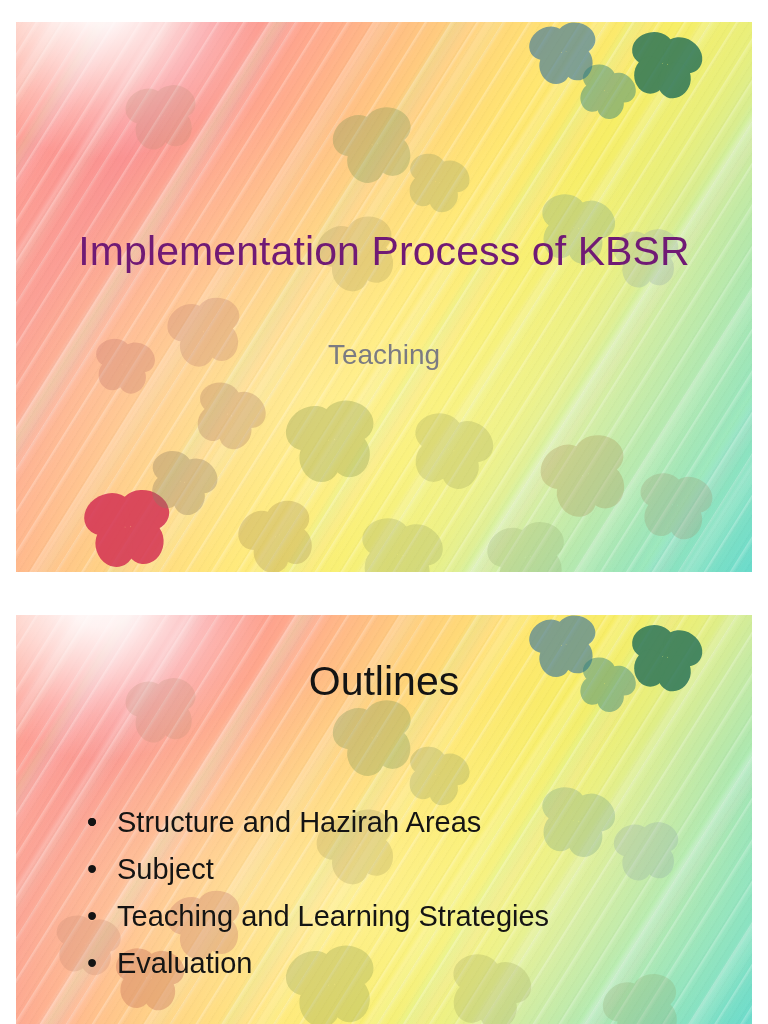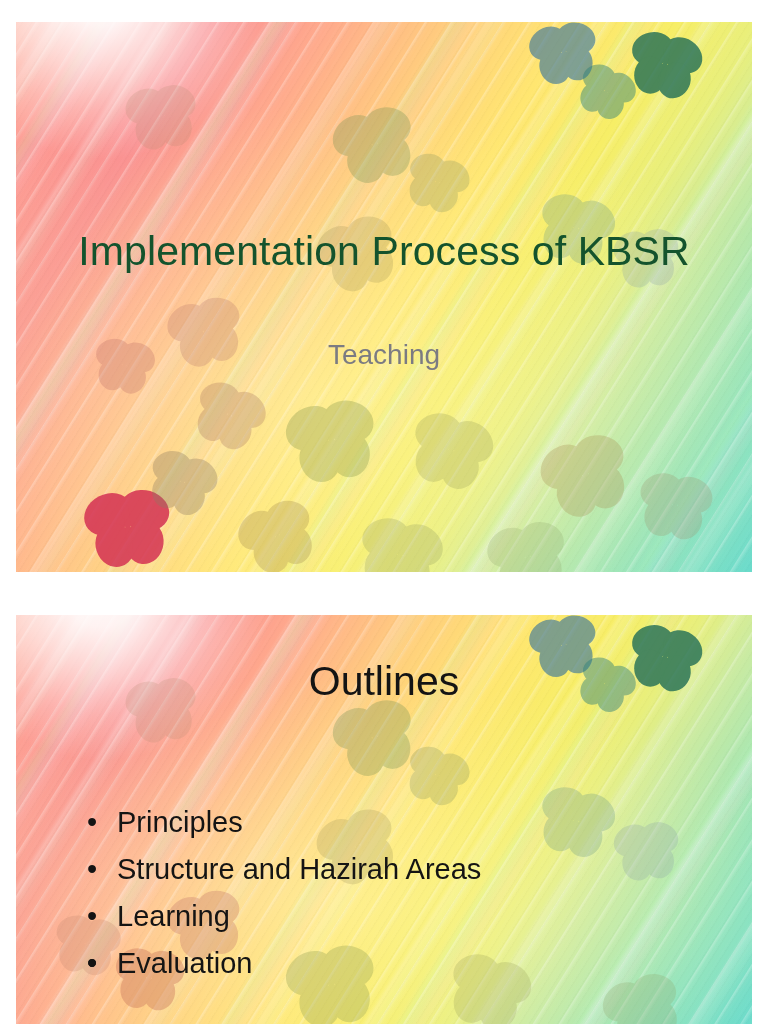--- a/index.html
+++ b/index.html
@@ -122,21 +122,21 @@
   .flutter{position:absolute;inset:0;}
   .bfly{position:absolute;transform-origin:50% 50%;}
   .bfly svg{display:block;width:100%;height:100%;}
 
   
   .s1-title{
     position:absolute;
     left:0;right:0;
     top:206px;
     text-align:center;
-    color:#14532d;
+    color:#701a75;
     font-size:41px;
     font-weight:400;
     letter-spacing:.1px;
     line-height:1.15;
     white-space:nowrap;
   }
   .s1-subtitle{
     position:absolute;
     left:0;right:0;
     top:316px;
@@ -620,21 +620,21 @@
               <ellipse cx="66" cy="60" rx="21" ry="24" transform="rotate(12 66 60)"></ellipse>
               <rect x="47" y="18" width="6" height="52" rx="3"></rect>
             </g>
           </svg>
       </div>
     </div>
 
     <div class="s2-title">Outlines</div>
 
     <ul class="s2-list" id="outline-list">
-        <li><span class="dot">•</span><span>Principles</span></li>
+        <li><span class="dot">•</span></li>
         <li><span class="dot">•</span><span>Structure and Hazirah Areas</span></li>
-        <li><span class="dot">•</span><span>Learning</span></li>
-        <li><span class="dot">•</span></li>
+        <li><span class="dot">•</span><span>Subject</span></li>
+        <li><span class="dot">•</span><span>Teaching and Learning Strategies</span></li>
         <li><span class="dot">•</span><span>Evaluation</span></li>
       </ul>
   </div>
 
 </div>
 
 </body></html>

